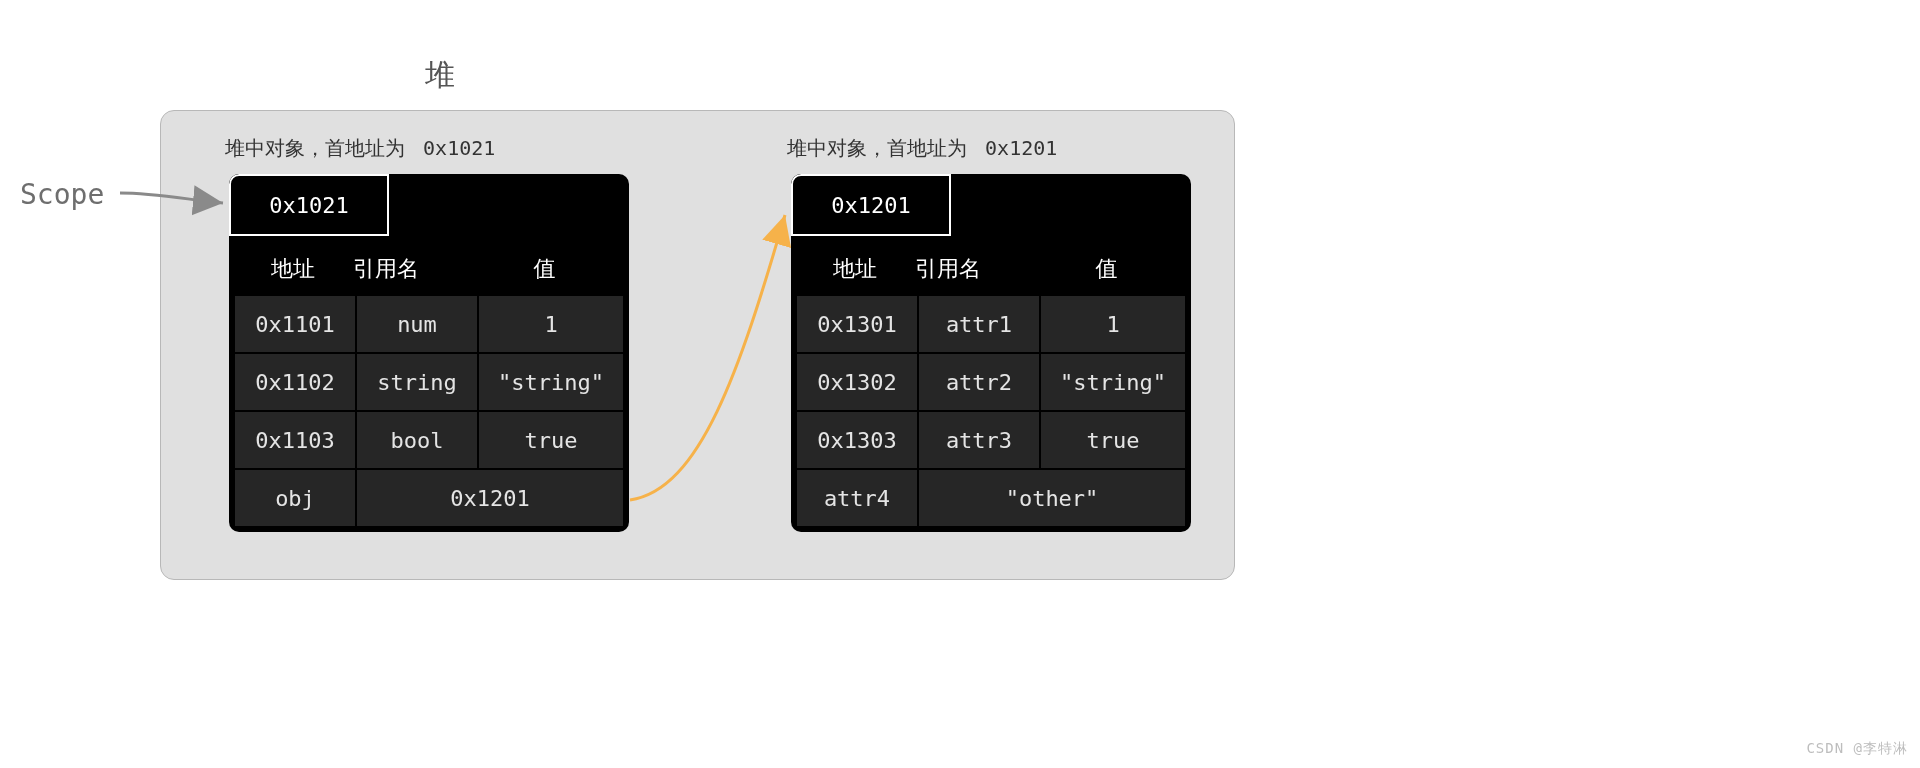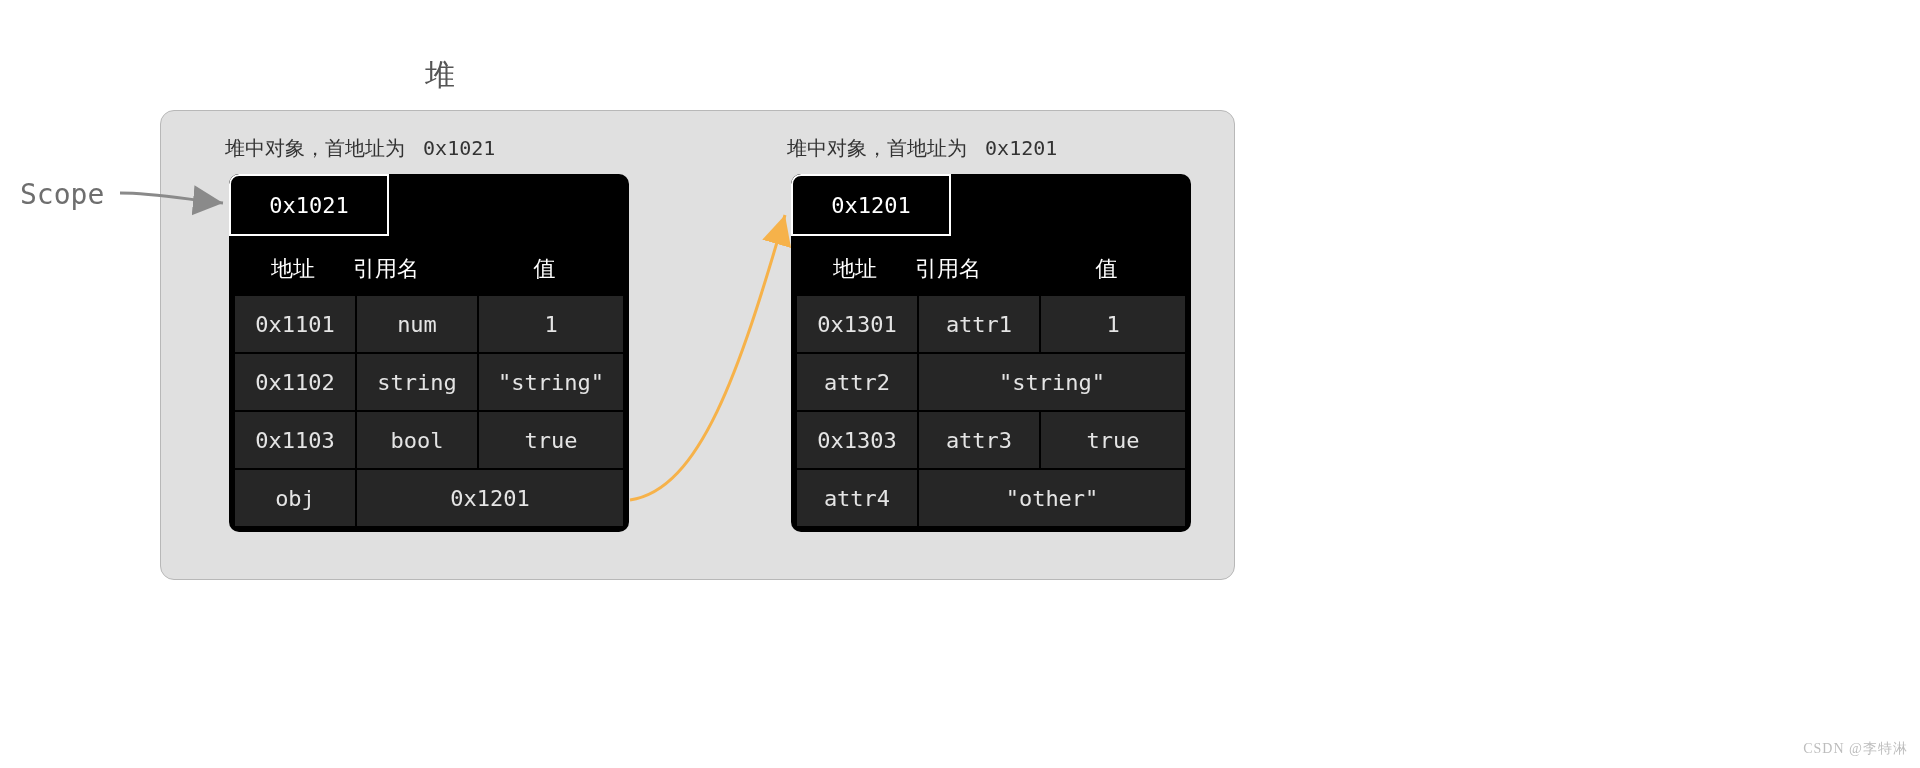--- a/index.html
+++ b/index.html
@@ -97,21 +97,20 @@
   .obj-row .c1 { width: 120px; margin-right: 2px; }
   .obj-row .c2 { width: 120px; margin-right: 2px; }
   .obj-row .c3 { flex: 1; }
   .watermark {
     position: absolute;
     right: 12px;
     bottom: 10px;
     font-size: 14px;
     color: #bdbdbd;
     letter-spacing: 1px;
-    font-family: Liberation Serif, serif;
   }
   svg.overlay {
     position: absolute;
     top: 0; left: 0;
     width: 1920px; height: 768px;
     pointer-events: none;
   }
 </style>
 </head>
 <body>
@@ -170,20 +169,21 @@
       <div class="col2">引用名</div>
       <div class="col3">值</div>
     </div>
     <div class="obj-rows">
       <div class="obj-row">
         <div class="obj-cell c1">0x1301</div>
         <div class="obj-cell c2">attr1</div>
         <div class="obj-cell c3">1</div>
       </div>
       <div class="obj-row">
+        <div class="obj-cell c1">0x1302</div>
         <div class="obj-cell c2">attr2</div>
         <div class="obj-cell c3">"string"</div>
       </div>
       <div class="obj-row">
         <div class="obj-cell c1">0x1303</div>
         <div class="obj-cell c2">attr3</div>
         <div class="obj-cell c3">true</div>
       </div>
       <div class="obj-row">
         <div class="obj-cell c2">attr4</div>

